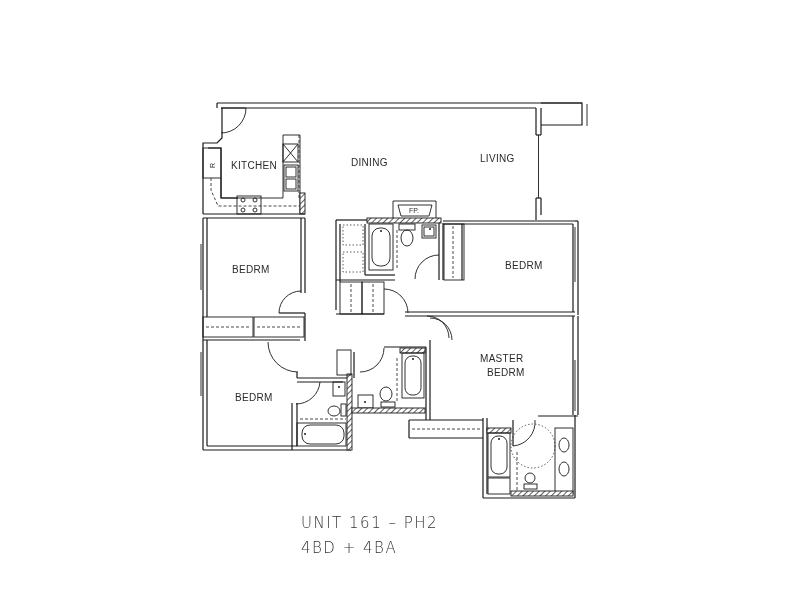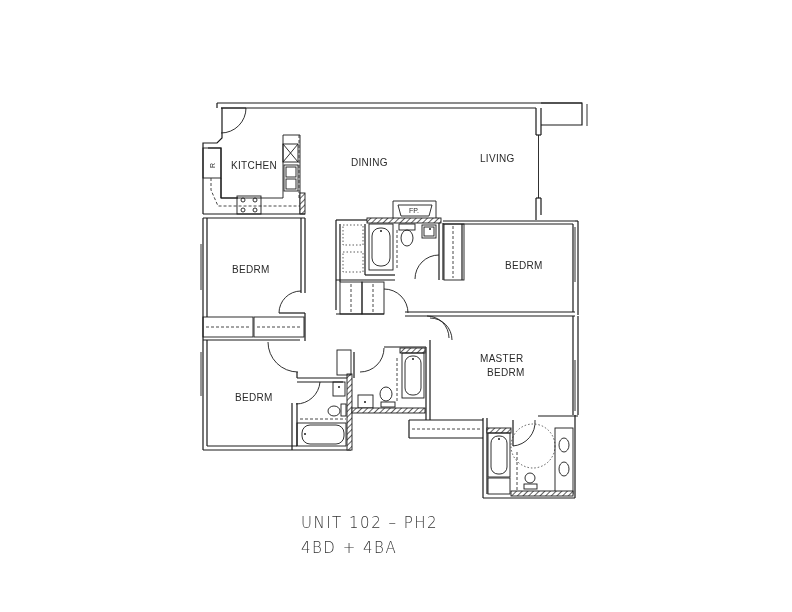--- a/index.html
+++ b/index.html
@@ -240,14 +240,14 @@
     <ellipse class="wt" cx="564" cy="469" rx="5" ry="7"></ellipse>
     <rect class="hatch" x="511" y="491" width="62" height="5"></rect>
     <line class="w" x1="575" y1="415" x2="575" y2="498"></line>
   </g>
   <text class="room-label" x="480" y="362">MASTER</text>
   <text class="room-label" x="487" y="376">BEDRM</text>
 
   <path class="wt" d="M430,318 A22,22 0 0 1 452,340"></path>
 </svg>
 
-<div class="caption" id="cap1">UNIT 102 – PH2</div>
+<div class="caption" id="cap1">UNIT 161 – PH2</div>
 <div class="caption" id="cap2">4BD + 4BA</div>
 
 </body></html>

